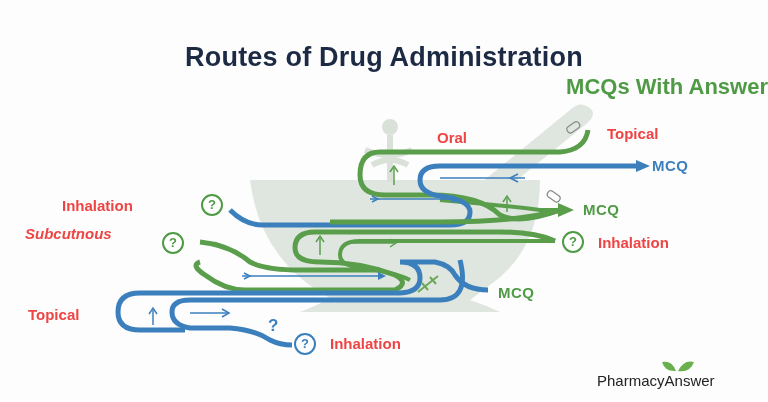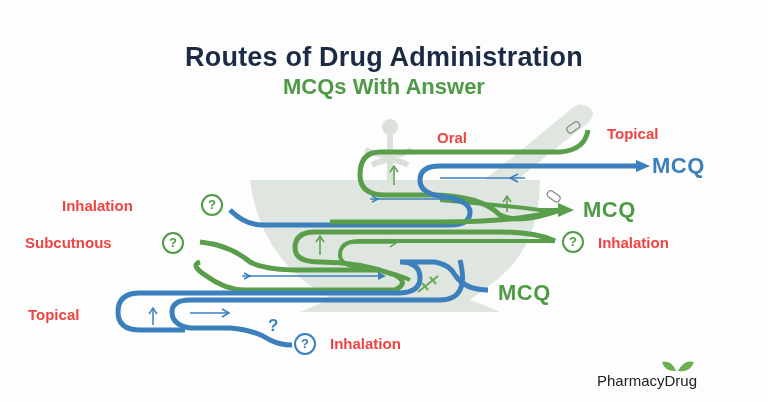--- a/index.html
+++ b/index.html
@@ -24,21 +24,21 @@
       font-size: 27px;
       font-weight: 700;
       color: #1c2a44;
       letter-spacing: 0.2px;
     }
     .subtitle {
       position: absolute;
       left: 0;
       top: 74px;
       width: 768px;
-      text-align: center;
+      text-align: right;
       font-size: 22px;
       font-weight: 700;
       color: #4f9a45;
     }
     svg.diagram {
       position: absolute;
       left: 0;
       top: 0;
       width: 768px;
       height: 402px;
@@ -46,21 +46,21 @@
     .lbl {
       position: absolute;
       font-size: 15px;
       font-weight: 700;
       color: #ef4444;
       white-space: nowrap;
       line-height: 18px;
     }
     .mcq {
       position: absolute;
-      font-size: 22px;
+      font-size: 15px;
       font-weight: 700;
       white-space: nowrap;
       line-height: 20px;
       letter-spacing: 0.5px;
     }
     .mcq.blue { color: #3b7fbd; }
     .mcq.green { color: #4f9a45; }
     .qcircle {
       position: absolute;
       width: 18px;
@@ -174,32 +174,32 @@
 
   <div class="title">Routes of Drug Administration</div>
   <div class="subtitle">MCQs With Answer</div>
 
   <div class="lbl" style="left:437px; top:129px;">Oral</div>
   <div class="lbl" style="left:607px; top:125px;">Topical</div>
 
   <div class="lbl" style="left:62px; top:197px;">Inhalation</div>
   <div class="qcircle" style="left:201px; top:194px;">?</div>
 
-  <div class="lbl" style="left:25px; top:234px;">Subcutnous</div>
+  <div class="lbl" style="left:25px; top:225px;font-style:italic;">Subcutnous</div>
   <div class="qcircle" style="left:162px; top:232px;">?</div>
 
   <div class="qcircle" style="left:562px; top:231px;">?</div>
   <div class="lbl" style="left:598px; top:234px;">Inhalation</div>
 
   <div class="lbl" style="left:28px; top:306px;">Topical</div>
 
   <div class="qmark" style="left:268px; top:316px;">?</div>
   <div class="qcircle blue" style="left:294px; top:333px;">?</div>
   <div class="lbl" style="left:330px; top:335px;">Inhalation</div>
 
   <div class="mcq blue" style="left:652px; top:156px;">MCQ</div>
   <div class="mcq green" style="left:583px; top:200px;">MCQ</div>
   <div class="mcq green" style="left:498px; top:283px;">MCQ</div>
 
   <div class="brand">
-    <span>Pharmacy</span><span>Drug</span>
+    <span>Pharmacy</span><span>Answer</span>
   </div>
 </div>
 
 </body></html>

